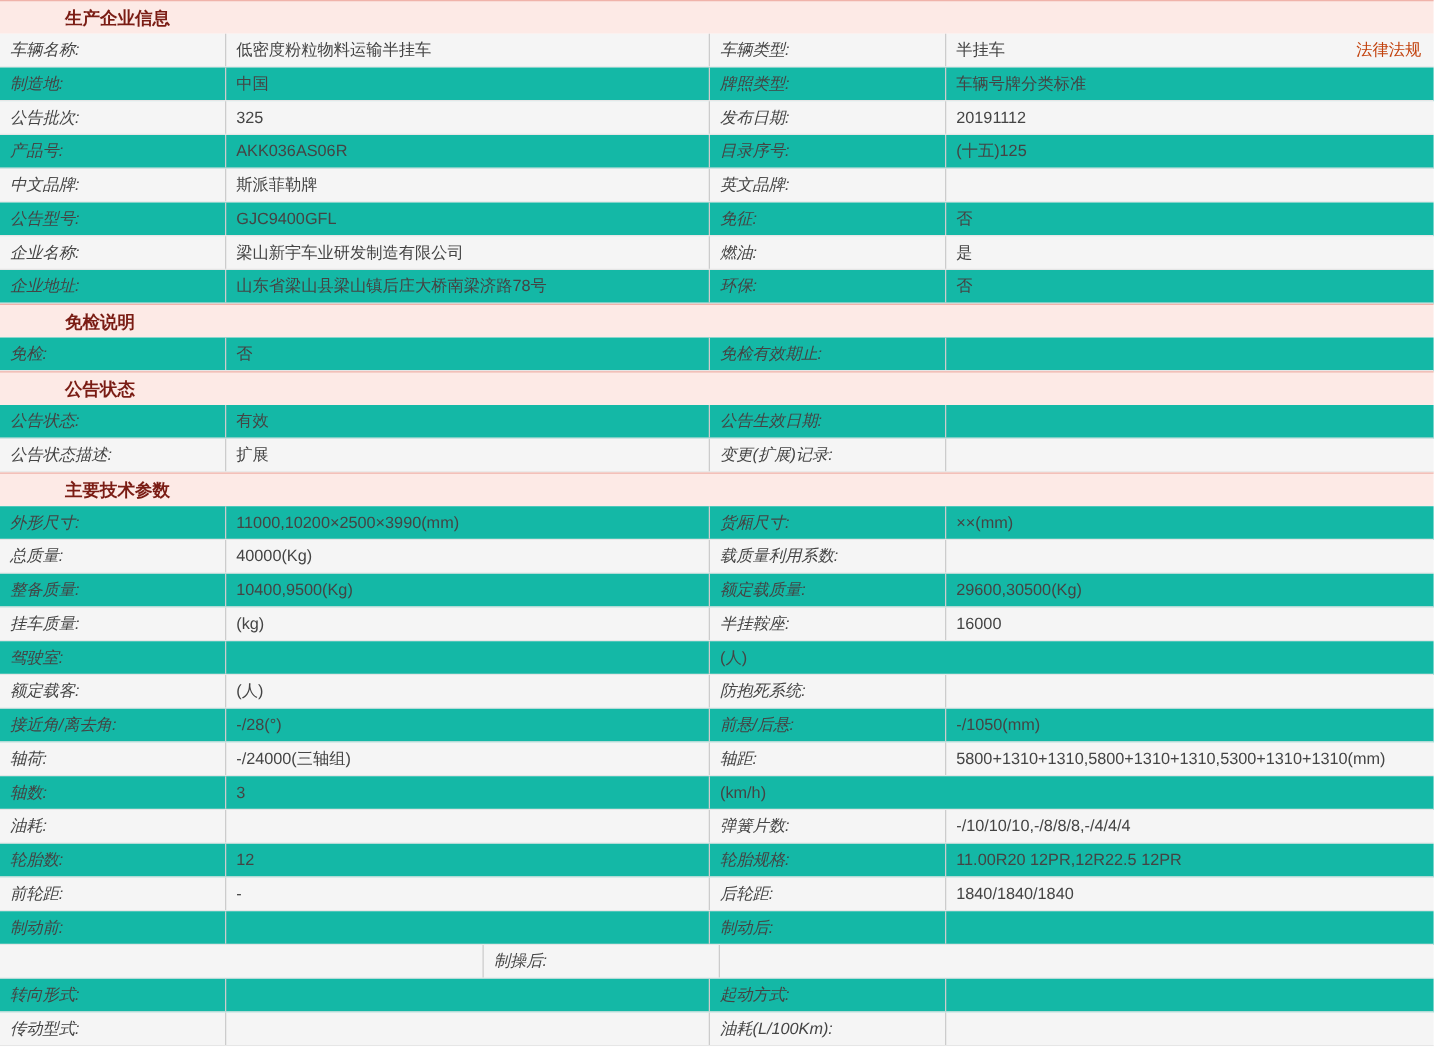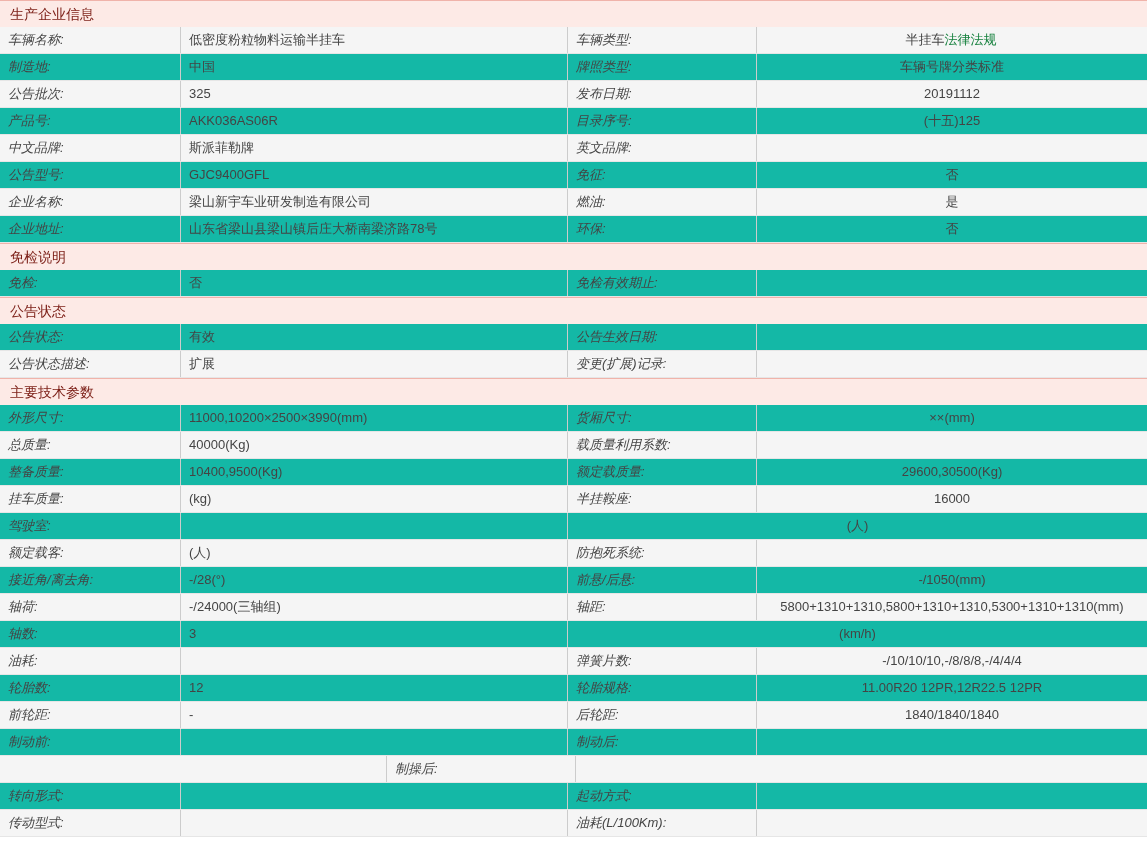--- a/index.html
+++ b/index.html
@@ -12,23 +12,24 @@
   .table{width:1147px;}
   .section-header{
     background:#fdeae6;
     border-top:1px solid #f0b3aa;
     height:26px;
     line-height:26px;
     padding:0 10px;
     box-sizing:content-box;
   }
   .section-title{
-    font-weight:normal;
+    font-weight:bold;
     font-size:14px;
     color:#7a1c14;
+    margin-left:42px;
   }
   .row{
     display:flex;
     height:27px;
     line-height:26px;
     border-bottom:1px solid #e6e6e6;
     background:#14b8a6;
     box-sizing:border-box;
   }
   
@@ -36,23 +37,23 @@
   .section:not(:first-child) .rows .row:nth-child(even){background:#f5f5f5;}
   .cell{
     padding:0 8px;
     box-sizing:border-box;
     overflow:hidden;
     white-space:nowrap;
   }
   .cell.label{width:181px;border-right:1px solid #cccccc;font-style:italic;}
   .cell.value{width:387px;border-right:1px solid #cccccc;}
   .cell.l2{width:189px;border-right:1px solid #cccccc;}
-  .cell.v2{flex:1;display:flex;justify-content:center;align-items:center;}
+  .cell.v2{flex:1;display:flex;justify-content:space-between;align-items:center;}
   .legal{
-    color:#15803d;
+    color:#c2410c;
     text-decoration:none;
     padding-right:2px;
     cursor:pointer;
   }
   .legal:empty{display:none;}
 </style>
 </head>
 <body>
 
 <div class="table" id="table">

